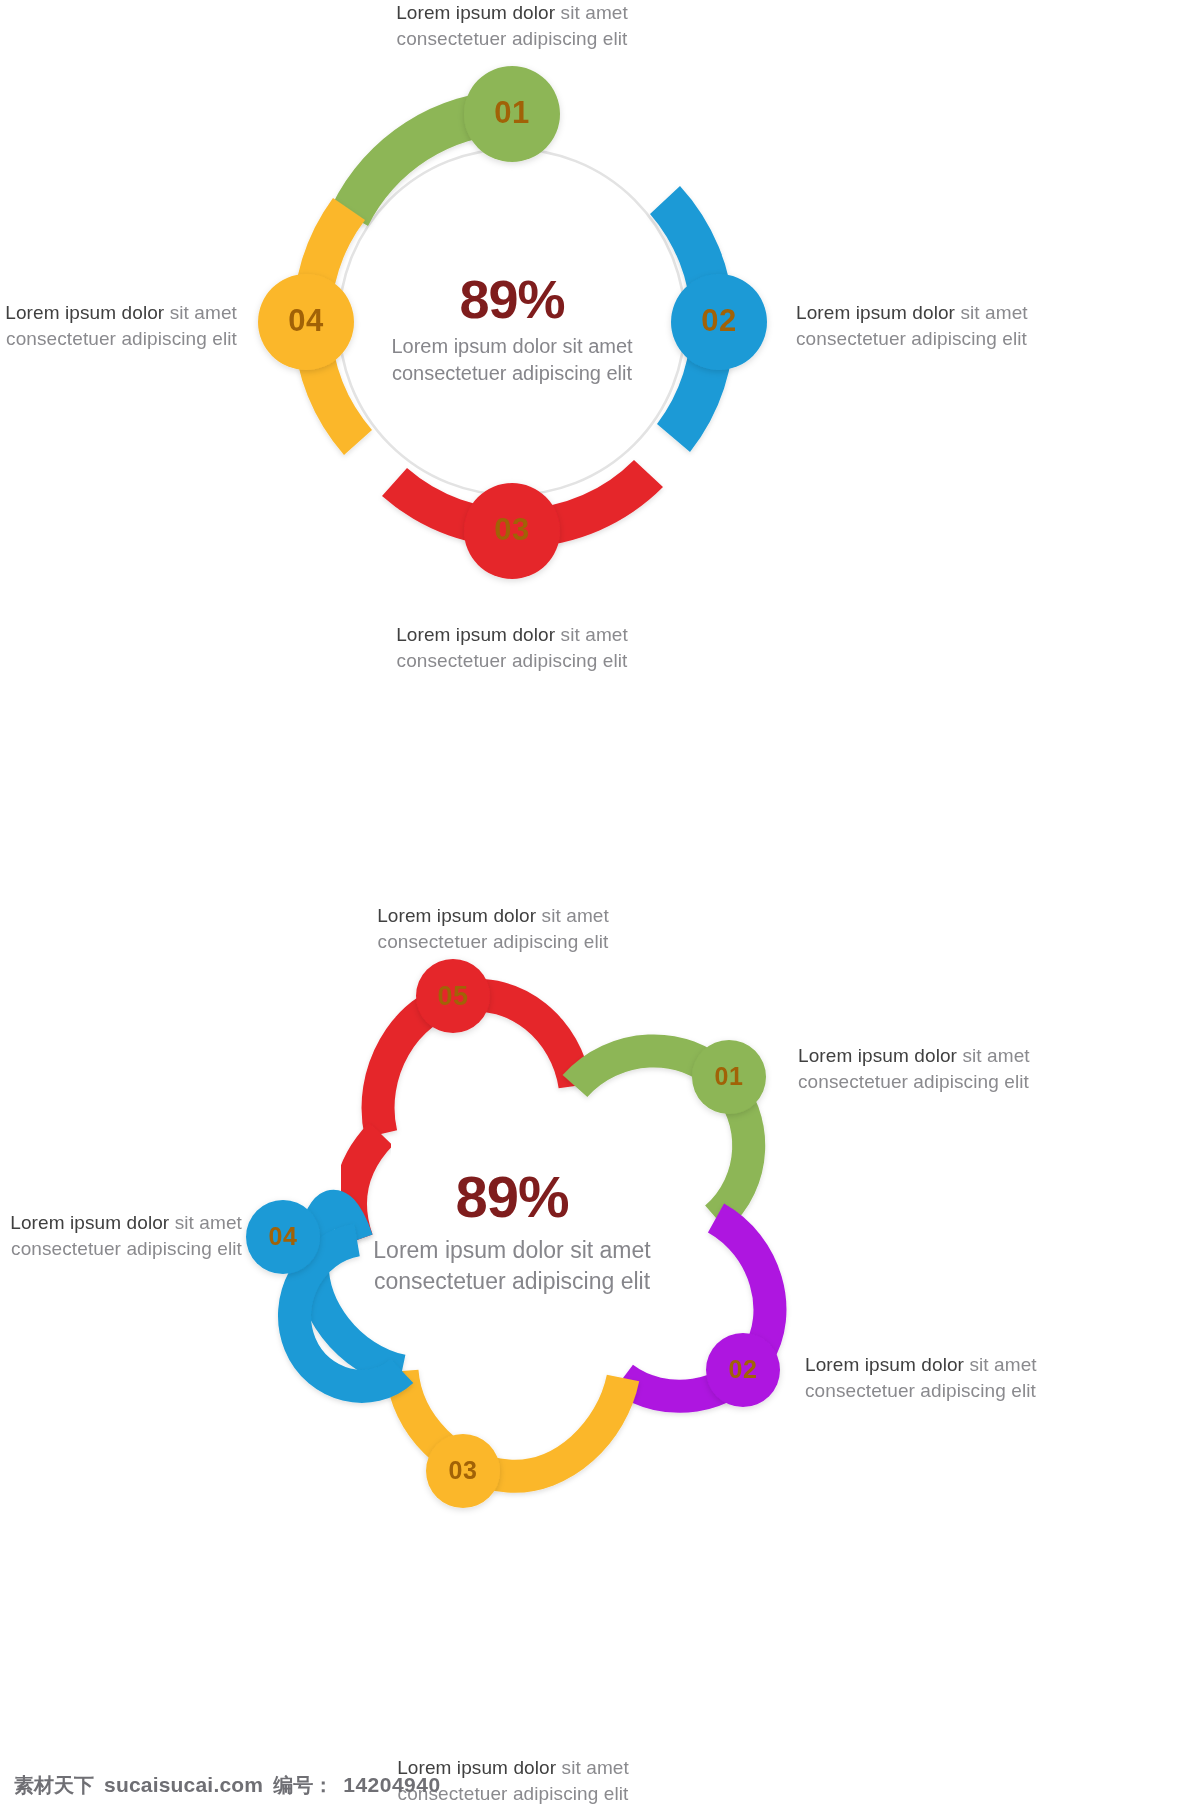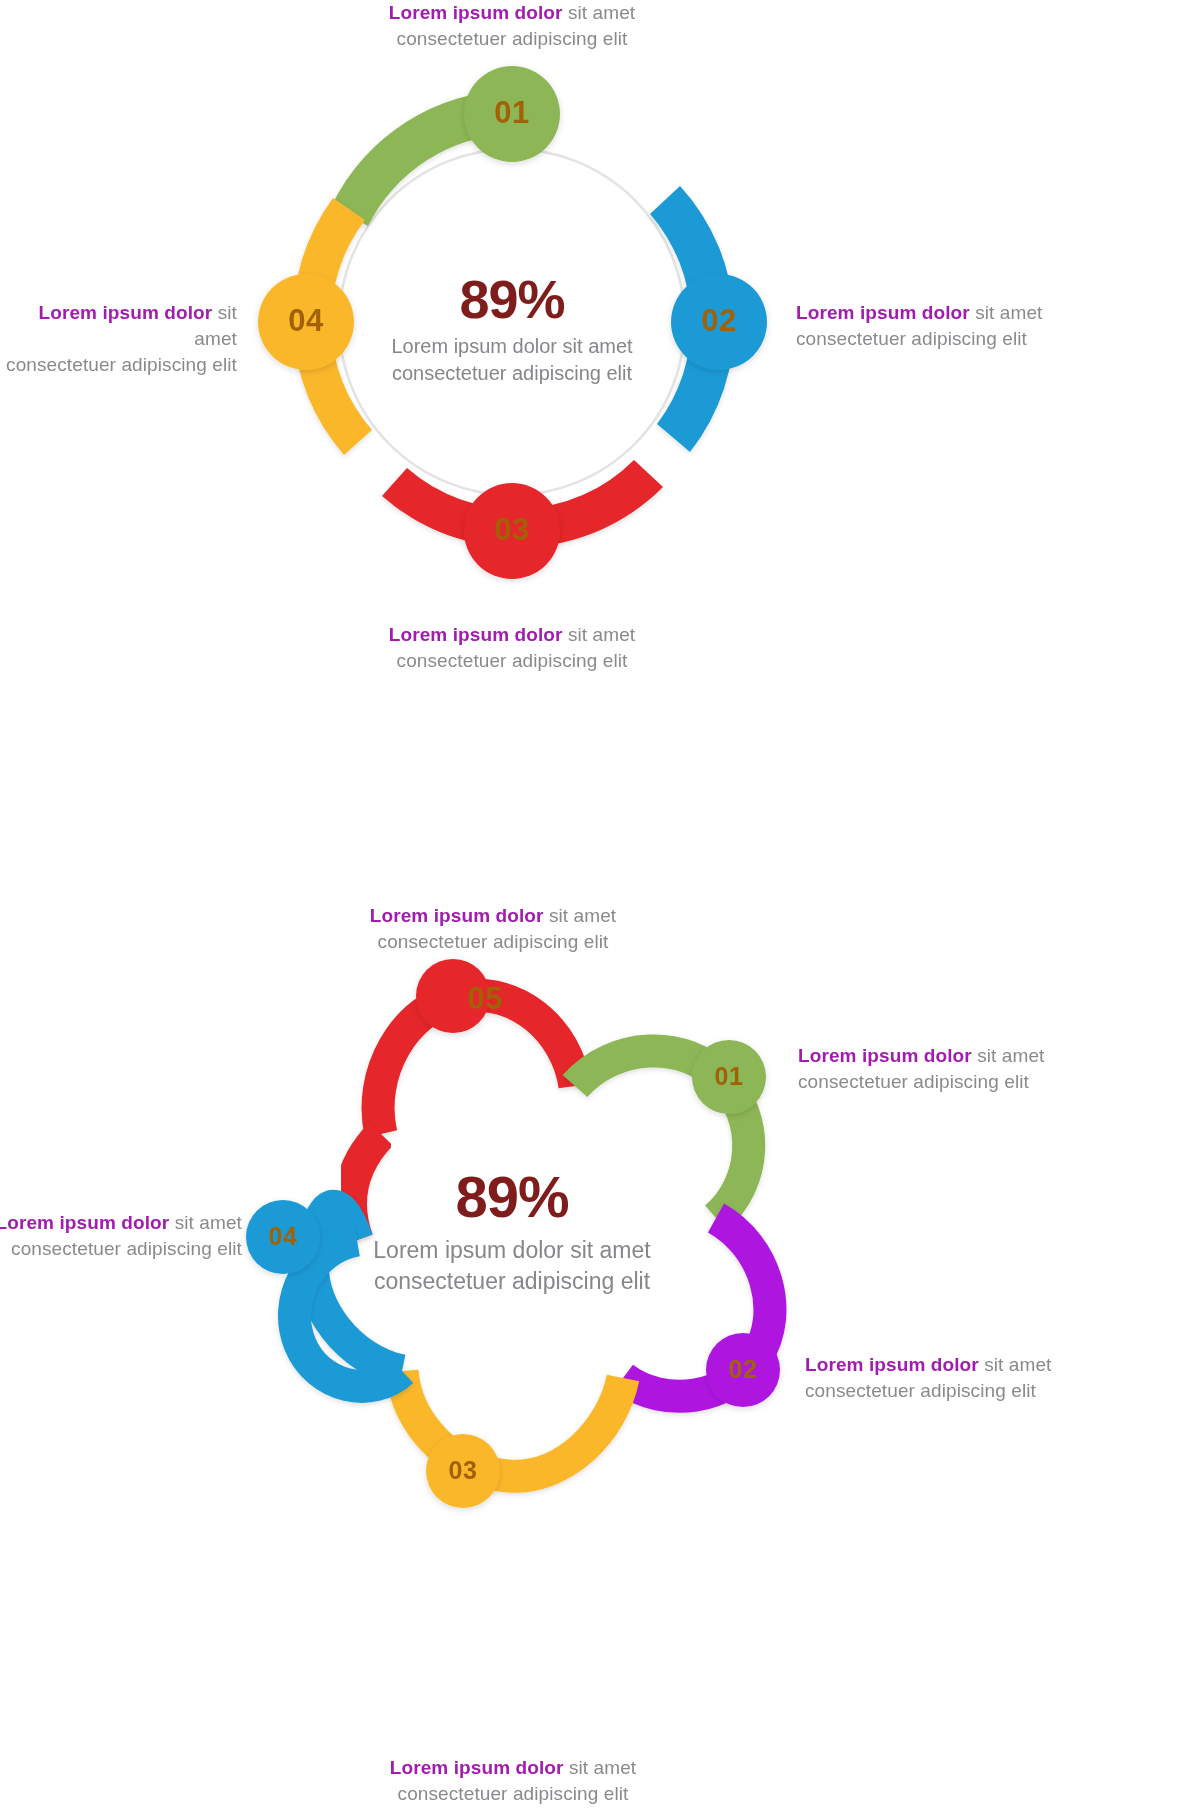--- a/index.html
+++ b/index.html
@@ -24,22 +24,22 @@
 
   
   .caption {
     position: absolute;
     color: #8a8a8e;
     font-size: 19px;
     line-height: 1.38;
     letter-spacing: 0.1px;
   }
   .caption .b {
-    font-weight: bold;
-    color: #a21caf;
+    font-weight: normal;
+    color: #404040;
   }
   .caption.center { text-align: center; }
   .caption.right  { text-align: right; }
   .caption.left   { text-align: left; }
 
   
   .center-block {
     position: absolute;
     text-align: center;
     color: #808086;
@@ -201,21 +201,21 @@
     <div>consectetuer adipiscing elit</div>
   </div>
 
   <div class="caption right" style="left:-8px; top:300px; width:245px;">
     <div>
       <span class="b">Lorem ipsum dolor</span><span> sit amet</span>
     </div>
     <div>consectetuer adipiscing elit</div>
   </div>
 
-  <div class="node-num" style="left:403px; top:981px; width:100px; font-size:31px;text-align:right;">05</div>
+  <div class="node-num" style="left:403px; top:981px; width:100px; font-size:27px;">05</div>
   <div class="node-num" style="left:679px; top:1062px; width:100px; font-size:25px;">01</div>
   <div class="node-num" style="left:693px; top:1355px; width:100px; font-size:25px;">02</div>
   <div class="node-num" style="left:413px; top:1456px; width:100px; font-size:25px;">03</div>
   <div class="node-num" style="left:233px; top:1222px; width:100px; font-size:25px;">04</div>
 
   <div class="center-block" style="left:332px; top:1168px; width:360px;">
     <div class="pct" style="font-size:58px;">89%</div>
     <div class="pct-sub" style="font-size:23px; margin-top:9px;">Lorem ipsum dolor sit amet</div>
     <div class="pct-sub" style="font-size:23px;">consectetuer adipiscing elit</div>
   </div>
@@ -248,14 +248,20 @@
     <div>consectetuer adipiscing elit</div>
   </div>
 
   <div class="caption right" style="left:-8px; top:1210px; width:250px;">
     <div>
       <span class="b">Lorem ipsum dolor</span><span> sit amet</span>
     </div>
     <div>consectetuer adipiscing elit</div>
   </div>
 
+  <div class="watermark">
+    <span class="cn">素材天下</span>
+    <span class="dom">sucaisucai.com</span>
+    <span class="cn">编号：</span>
+    <span class="num">14204940</span>
+  </div>
 
 </div>
 
 </body></html>

